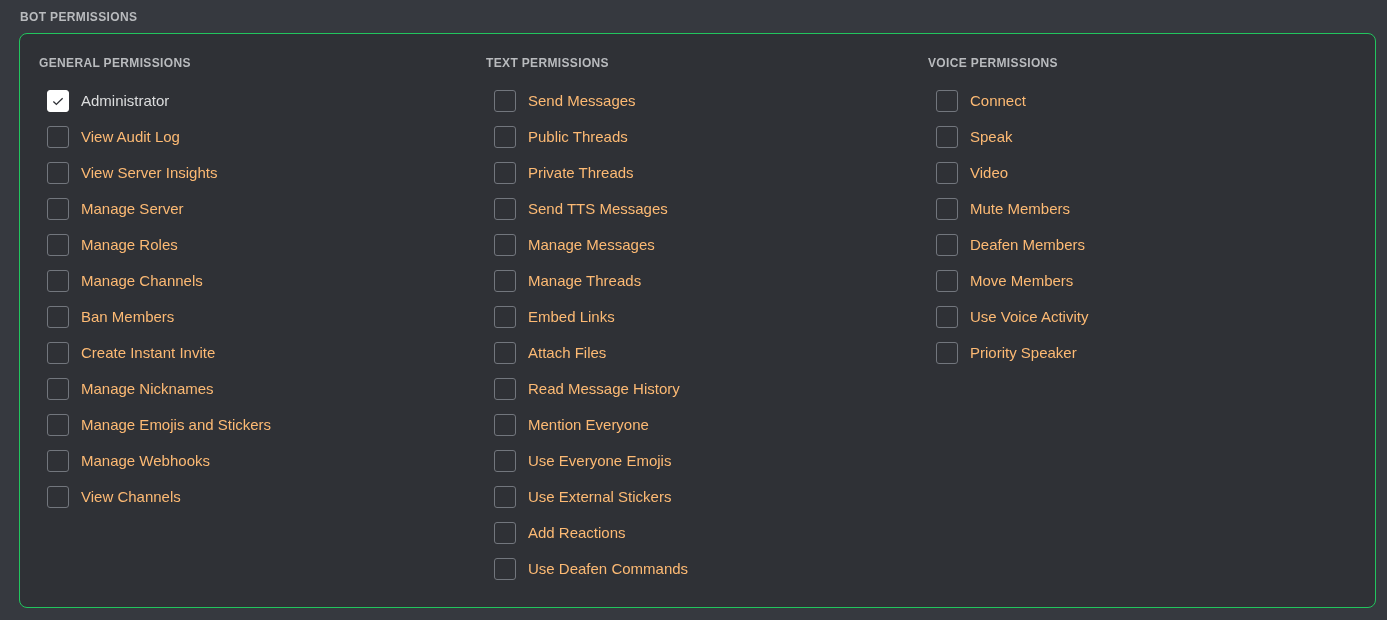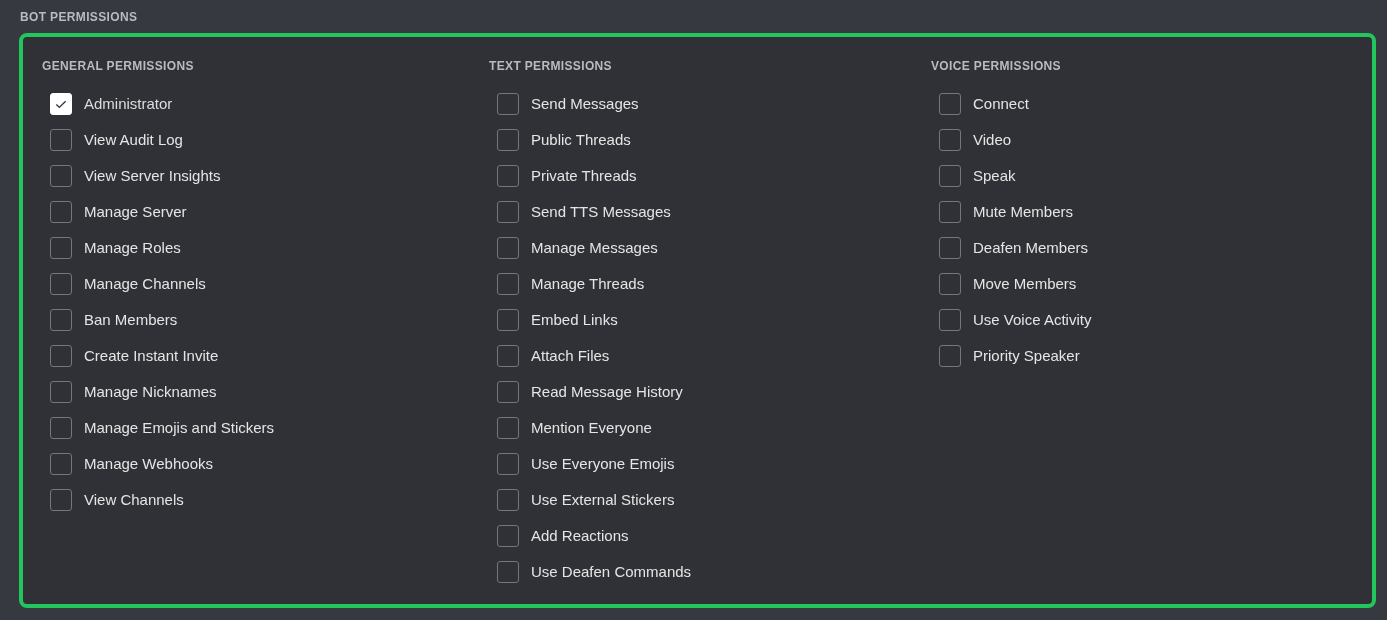--- a/index.html
+++ b/index.html
@@ -36,21 +36,21 @@
   }
 
   
   .perm-panel {
     position: absolute;
     left: 19px;
     top: 33px;
     width: 1357px;
     height: 575px;
     background: #2f3136;
-    border: 4px solid #22c55e;
+    border: 1px solid #22c55e;
     border-radius: 8px;
     overflow: hidden;
   }
 
   .columns {
     position: absolute;
     left: 0;
     top: 0;
     width: 100%;
     height: 100%;
@@ -104,21 +104,21 @@
     width: 14px;
     height: 14px;
   }
   .checkbox.checked .tick { display: block; }
   .checkbox .tick svg { display: block; }
 
   .perm-label {
     margin-left: 12px;
     font-size: 15px;
     line-height: 18px;
-    color: #e5e5e5;
+    color: #fdba74;
     white-space: nowrap;
   }
   .perm-row.on .perm-label {
     color: #dcddde;
   }
 </style>
 </head>
 <body>
 
 <div class="page">
@@ -252,25 +252,25 @@
 
       <div class="perm-column col-voice">
         <div class="column-header">VOICE PERMISSIONS</div>
         <div class="rows">
             <div class="perm-row">
               <span class="checkbox"></span>
               <span class="perm-label">Connect</span>
             </div>
             <div class="perm-row">
               <span class="checkbox"></span>
+              <span class="perm-label">Speak</span>
+            </div>
+            <div class="perm-row">
+              <span class="checkbox"></span>
               <span class="perm-label">Video</span>
-            </div>
-            <div class="perm-row">
-              <span class="checkbox"></span>
-              <span class="perm-label">Speak</span>
             </div>
             <div class="perm-row">
               <span class="checkbox"></span>
               <span class="perm-label">Mute Members</span>
             </div>
             <div class="perm-row">
               <span class="checkbox"></span>
               <span class="perm-label">Deafen Members</span>
             </div>
             <div class="perm-row">

